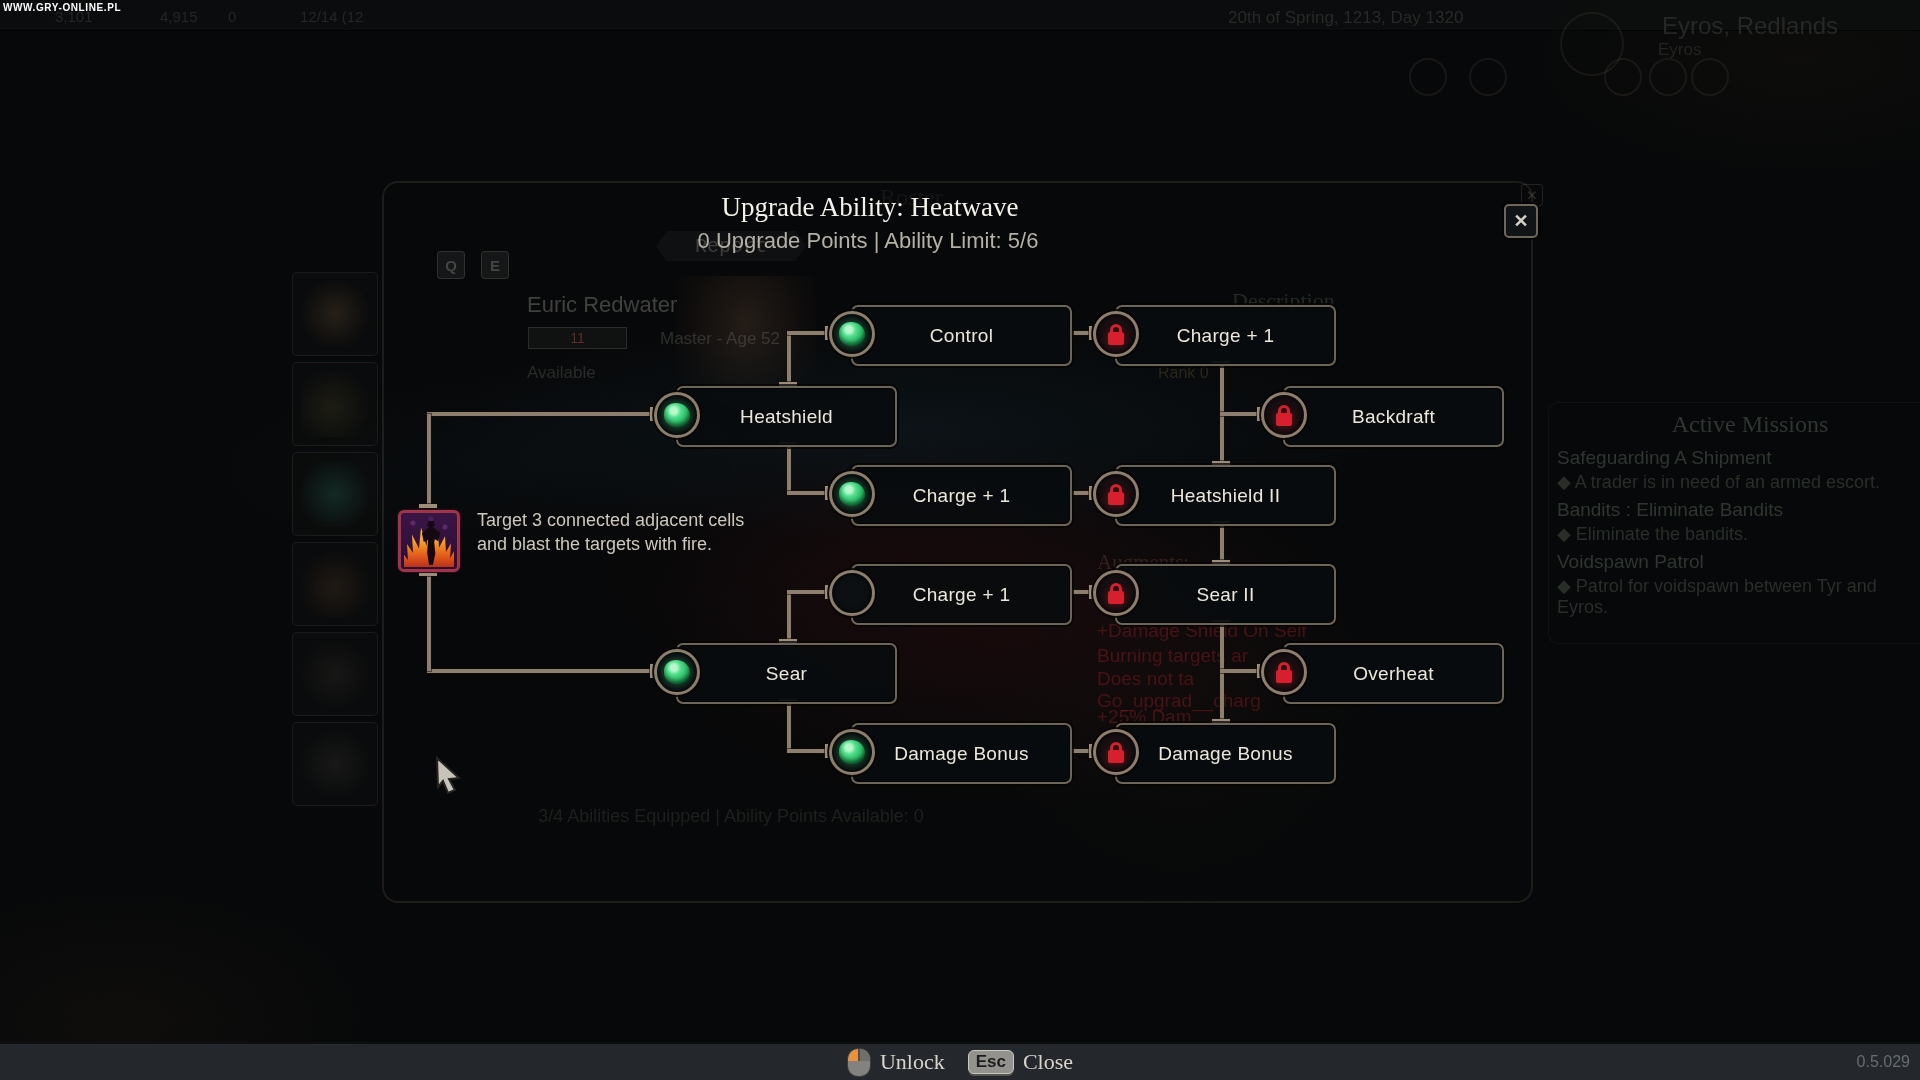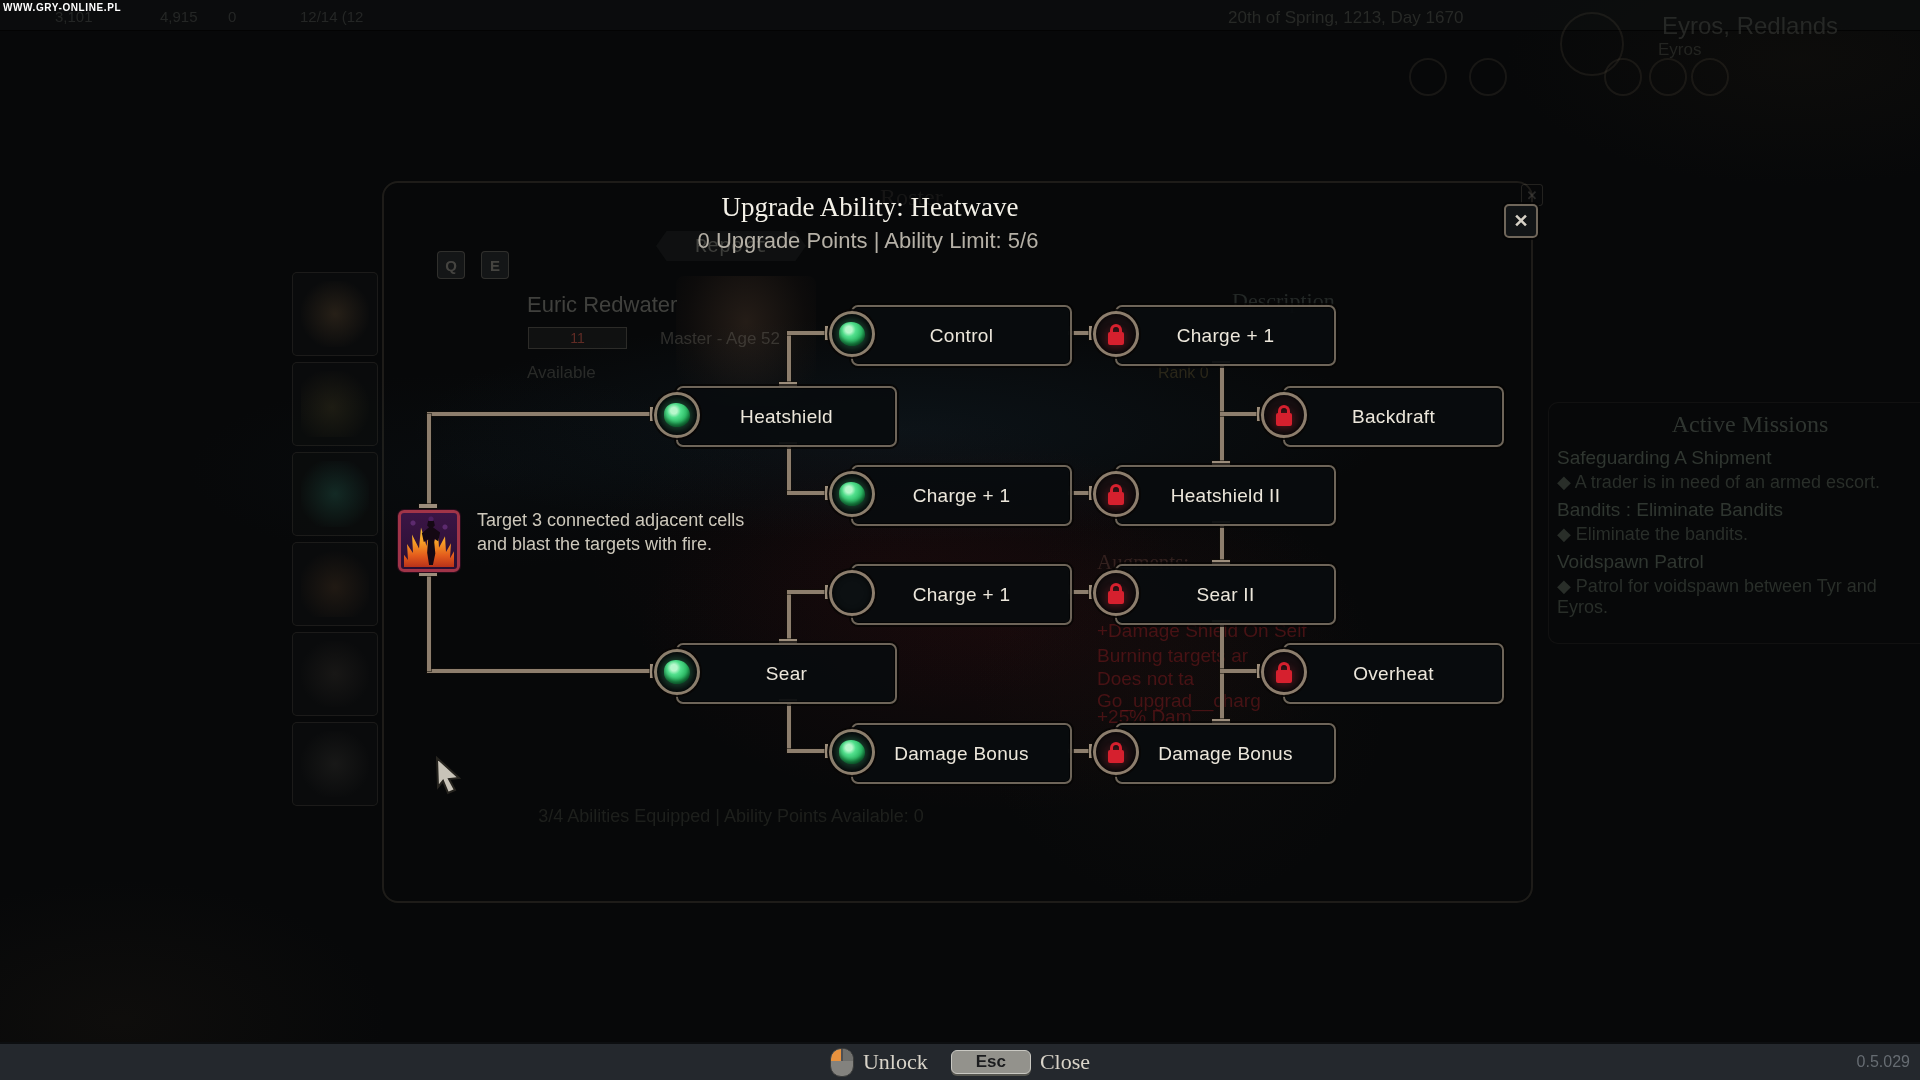--- a/index.html
+++ b/index.html
@@ -72,34 +72,34 @@
   #cursor{left:434px;top:756px;z-index:8;}
   
   #bottombar{left:0;top:1042px;width:1920px;height:38px;background:#24282d;border-top:2px solid #0c0e10;z-index:7;
     display:flex;align-items:center;justify-content:center;gap:9px;box-sizing:border-box;}
   .foot-label{font-family:"Liberation Serif",serif;font-size:22px;color:#d9d4c9;}
   #mouse-icon{width:22px;height:27px;border-radius:11px;background:#83827e;position:relative;overflow:hidden;border:1px solid #3a3b3a;}
   #mouse-icon .lb{position:absolute;left:0;top:0;width:10px;height:12px;background:#e8923e;border-radius:11px 0 0 0;}
   #mouse-icon .rb{position:absolute;left:12px;top:0;width:10px;height:12px;background:#6f6f6c;border-radius:0 11px 0 0;}
   #mouse-icon .mid{position:absolute;left:10px;top:0;width:2px;height:12px;background:#4e4f52;}
   #esc-badge{background:#93928c;border:1px solid #c9c8c2;border-radius:6px;color:#1b1c1e;font-weight:bold;font-size:17px;
-    padding:1px 24px;box-shadow:0 2px 0 #55554f;margin-left:14px;}
+    padding:1px 7px;box-shadow:0 2px 0 #55554f;margin-left:14px;}
   #version{position:absolute;right:10px;top:1053px;font-size:16px;color:#666c72;z-index:8;}
 </style>
 </head>
 <body>
 
 <div id="stage">
 
   <div id="topbar" class="ghost">
     <span class="tb-text" style="left:55px">3,101</span>
     <span class="tb-text" style="left:160px">4,915</span>
     <span class="tb-text" style="left:228px">0</span>
     <span class="tb-text" style="left:300px">12/14 (12</span>
-    <span class="tb-text" style="left:1228px;font-size:17px;color:rgba(82,86,78,.40)">20th of Spring, 1213, Day 1670</span>
+    <span class="tb-text" style="left:1228px;font-size:17px;color:rgba(82,86,78,.40)">20th of Spring, 1213, Day 1320</span>
   </div>
   <span class="bgtext" style="left:1662px;top:12px;font-size:24px;color:rgba(72,74,68,.45)">Eyros, Redlands</span>
   <span class="bgtext" style="left:1658px;top:40px;font-size:17px;color:rgba(72,74,68,.40)">Eyros</span>
   <div id="watermark" class="abs">WWW.GRY-ONLINE.PL</div>
 
   <div class="ghost-circle" style="left:1409px;top:58px;width:34px;height:34px"></div>
   <div class="ghost-circle" style="left:1469px;top:58px;width:34px;height:34px"></div>
   <div class="ghost-circle" style="left:1604px;top:58px;width:34px;height:34px"></div>
   <div class="ghost-circle" style="left:1649px;top:58px;width:34px;height:34px"></div>
   <div class="ghost-circle" style="left:1691px;top:58px;width:34px;height:34px"></div>

